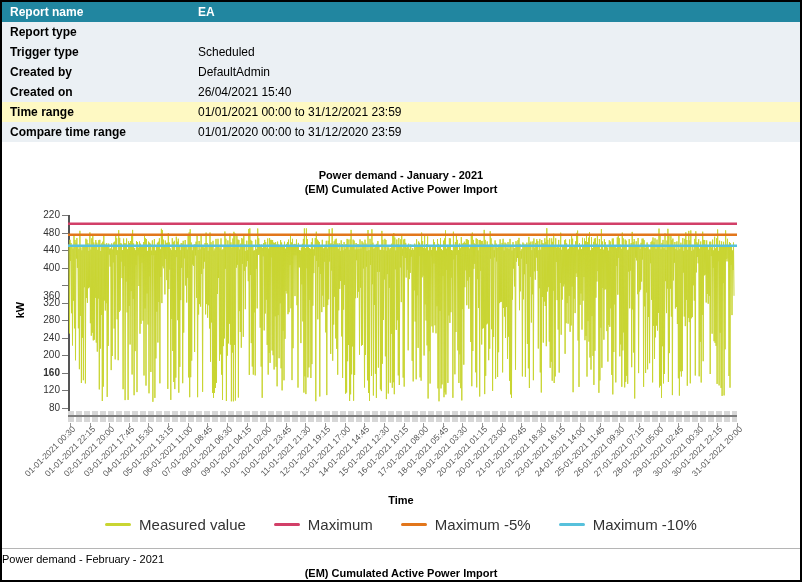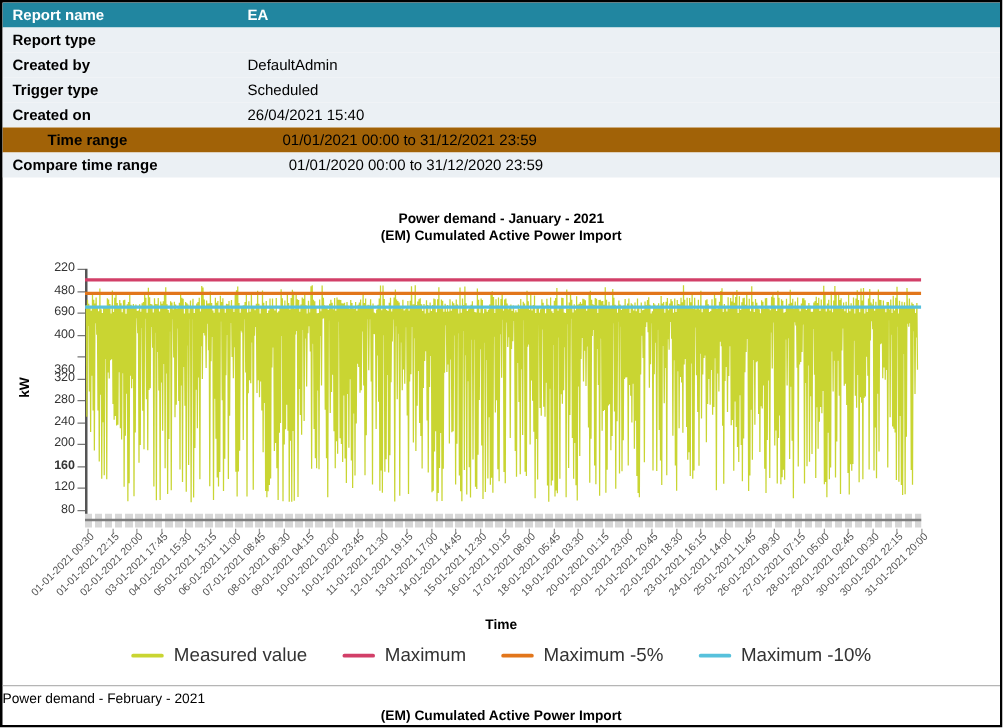--- a/index.html
+++ b/index.html
@@ -54,52 +54,52 @@
   <div class="report-table">
     <div class="trow header" style="background: rgb(33, 134, 160);">
       <div class="lbl">Report name</div>
       <div class="val">EA</div>
     </div>
     <div id="table-body">
         <div class="trow" style="background: rgb(235, 240, 244);">
           <div class="lbl">Report type</div>
         </div>
         <div class="trow" style="background: rgb(235, 240, 244);">
+          <div class="lbl">Trigger type</div>
+          <div class="val">Scheduled</div>
+        </div>
+        <div class="trow" style="background: rgb(235, 240, 244);">
           <div class="lbl">Created by</div>
           <div class="val">DefaultAdmin</div>
         </div>
         <div class="trow" style="background: rgb(235, 240, 244);">
-          <div class="lbl">Trigger type</div>
-          <div class="val">Scheduled</div>
-        </div>
-        <div class="trow" style="background: rgb(235, 240, 244);">
           <div class="lbl">Created on</div>
           <div class="val">26/04/2021 15:40</div>
         </div>
-        <div class="trow" style="background: #a16207; padding-left: 28px;">
+        <div class="trow" style="background: #fef9c3;">
           <div class="lbl">Time range</div>
           <div class="val">01/01/2021 00:00 to 31/12/2021 23:59</div>
         </div>
-        <div class="trow" style="background: rgb(235, 240, 244); gap: 33px;">
+        <div class="trow" style="background: rgb(235, 240, 244);">
           <div class="lbl">Compare time range</div>
           <div class="val">01/01/2020 00:00 to 31/12/2020 23:59</div>
         </div>
       </div>
   </div>
 
   <div class="chart-title-1">Power demand - January - 2021</div>
   <div class="chart-title-2">(EM) Cumulated Active Power Import</div>
 
   <div class="y-axis-label">kW</div>
   <div id="yticks">
       <div class="ytick-text" style="top: 207px;">220</div>
       <div class="ytick-mark" style="top: 213px;"></div>
       <div class="ytick-text" style="top: 224.545px;">480</div>
       <div class="ytick-mark" style="top: 230.545px;"></div>
-      <div class="ytick-text" style="top: 242.091px;">690</div>
+      <div class="ytick-text" style="top: 242.091px;">440</div>
       <div class="ytick-mark" style="top: 248.091px;"></div>
       <div class="ytick-text" style="top: 259.636px;">400</div>
       <div class="ytick-mark" style="top: 265.636px;"></div>
       <div class="ytick-text" style="top: 288px;">360</div>
       <div class="ytick-mark" style="top: 283.182px;"></div>
       <div class="ytick-text" style="top: 294.727px;">320</div>
       <div class="ytick-mark" style="top: 300.727px;"></div>
       <div class="ytick-text" style="top: 312.273px;">280</div>
       <div class="ytick-mark" style="top: 318.273px;"></div>
       <div class="ytick-text" style="top: 329.818px;">240</div>

